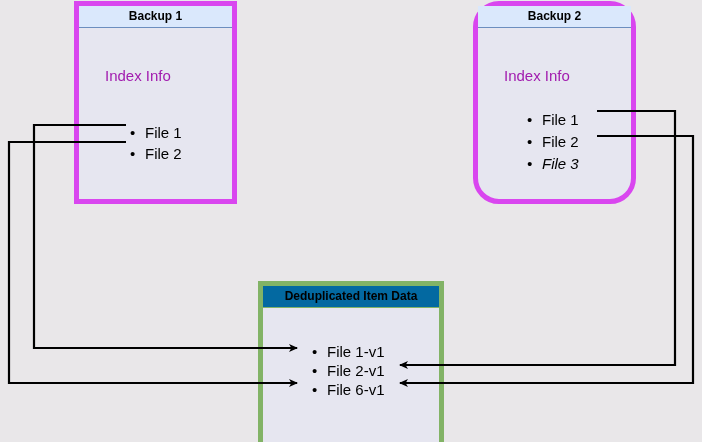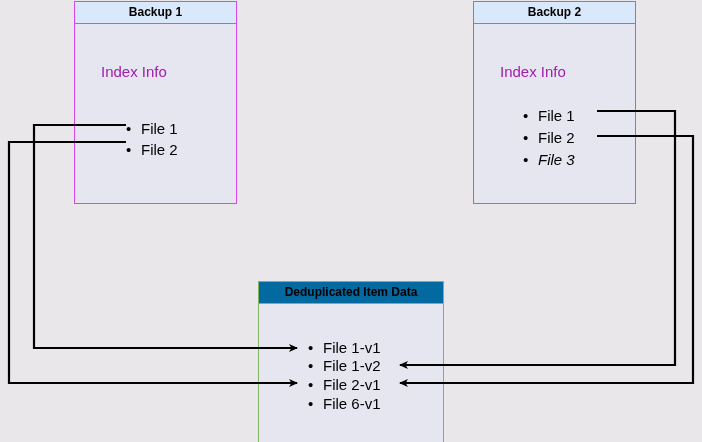--- a/index.html
+++ b/index.html
@@ -16,21 +16,21 @@
   }
   #canvas {
     position: absolute;
     top: 0; left: 0;
     width: 702px;
     height: 442px;
   }
   .box {
     position: absolute;
     box-sizing: border-box;
-    border: 1px solid #d946ef;
+    border: 5px solid #d946ef;
     background: #e6e6f0;
   }
   .box.green {
     border-color: #82b366;
   }
   .box-header {
     box-sizing: border-box;
     height: 22px;
     line-height: 20px;
     text-align: center;
@@ -92,38 +92,37 @@
     <div class="box-header">Backup 1</div>
     <div class="box-body">
       <div class="index-label" style="left:26px; top:39px;">Index Info</div>
       <ul class="file-list" style="left:51px; top:94px;">
         <li style="line-height:21px;">File 1</li>
         <li style="line-height:21px;">File 2</li>
       </ul>
     </div>
   </div>
 
-  <div class="box" style="left:473px; top:1px; width:163px; height:203px;">
+  <div class="box" style="left:473px; top:1px; width:163px; height:203px;border-radius:26px;">
     <div class="box-header">Backup 2</div>
     <div class="box-body">
       <div class="index-label" style="left:26px; top:39px;">Index Info</div>
       <ul class="file-list" style="left:49px; top:81px;">
         <li style="line-height:22px;">File 1</li>
         <li style="line-height:22px;">File 2</li>
         <li style="line-height:22px;font-style:italic;">File 3</li>
       </ul>
     </div>
   </div>
 
   <div class="box green" style="left:258px; top:281px; width:186px; height:168px;">
     <div class="box-header">Deduplicated Item Data</div>
     <div class="box-body">
       <ul class="file-list" style="left:49px; top:35px;">
         <li style="line-height:18px;text-align:right;">File 1-v1</li>
-        <li style="line-height:18px;">File 1-v2</li>
         <li style="line-height:19px;">File 2-v1</li>
         <li style="line-height:19px;">File 6-v1</li>
       </ul>
     </div>
   </div>
 
   <svg class="svg-layer" viewBox="0 0 702 442" xmlns="http://www.w3.org/2000/svg">
     <defs>
       <marker id="arrow-r" markerWidth="10" markerHeight="10" refX="8" refY="4" orient="auto" markerUnits="userSpaceOnUse">
         <path d="M 0 0 L 9 4 L 0 8 L 2.4 4 Z" fill="#000"></path>

